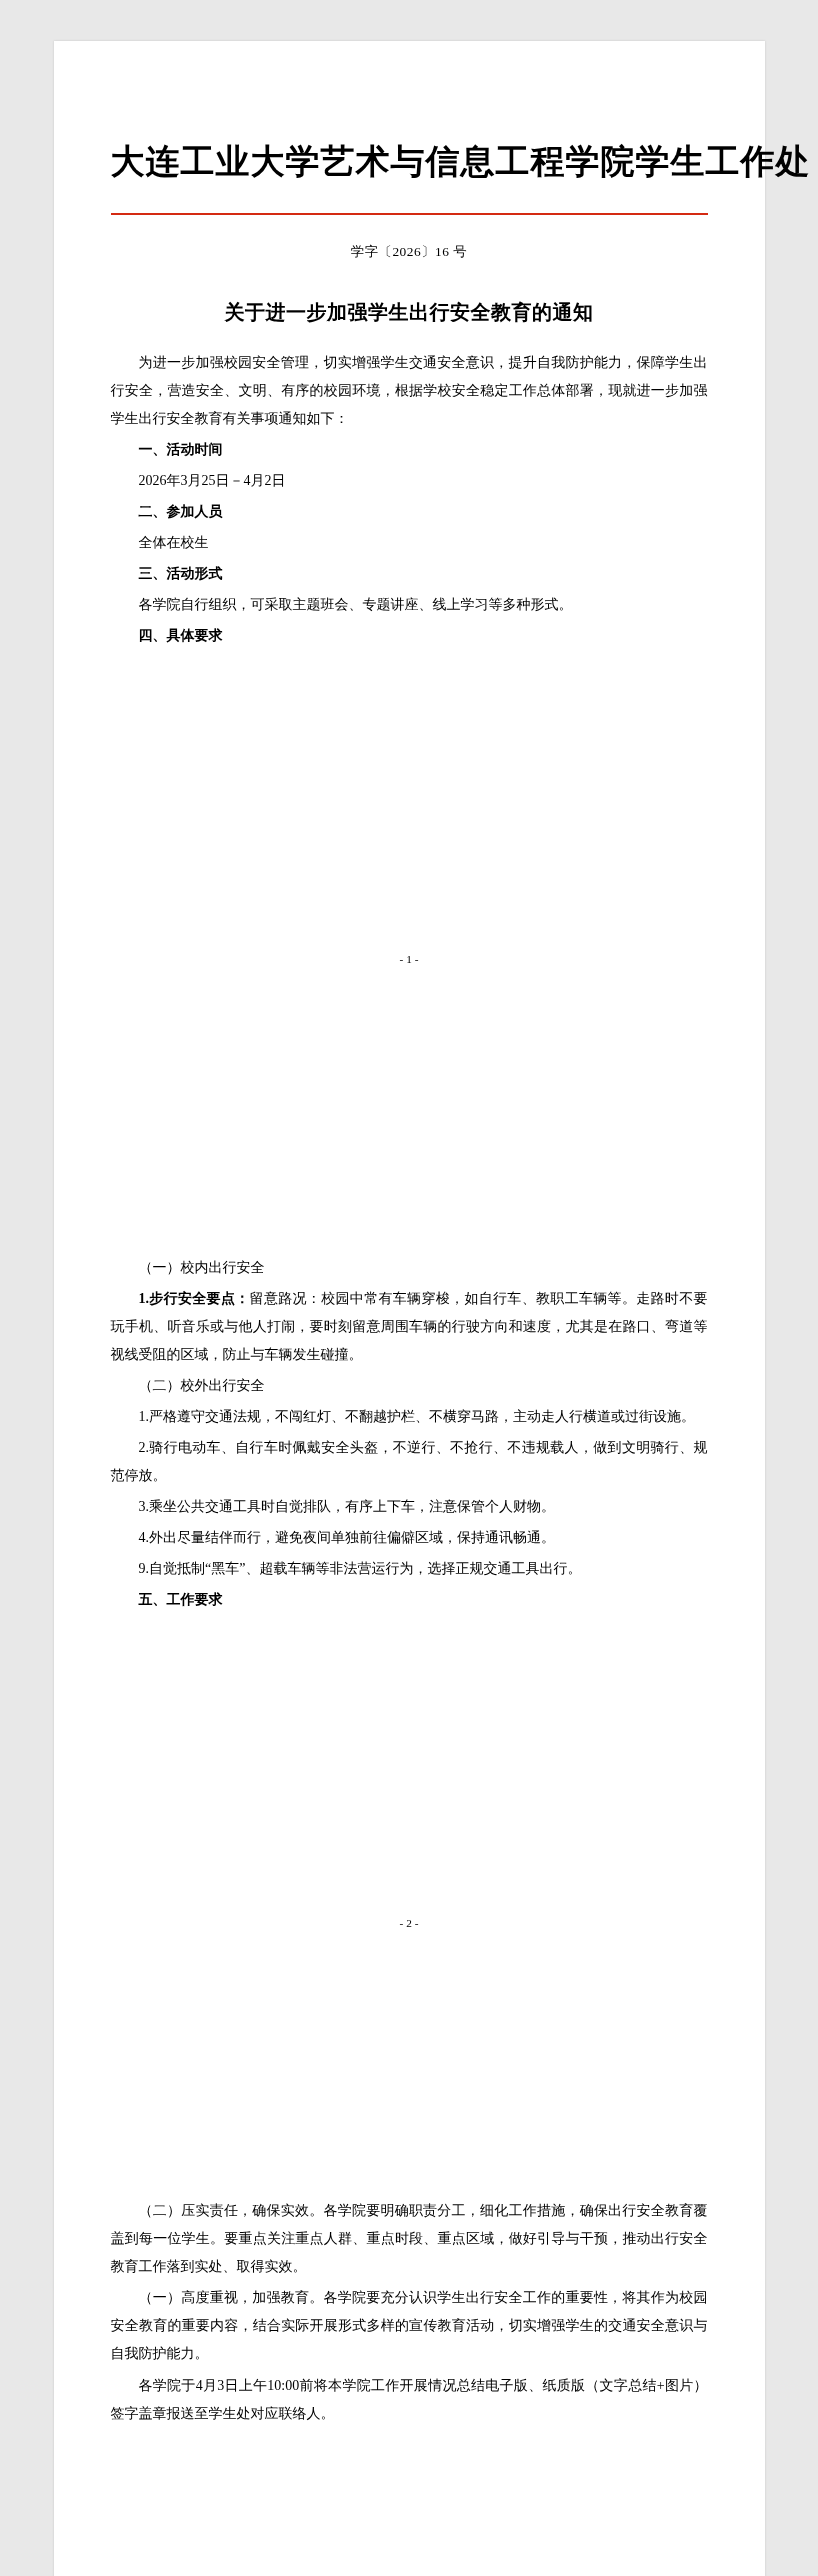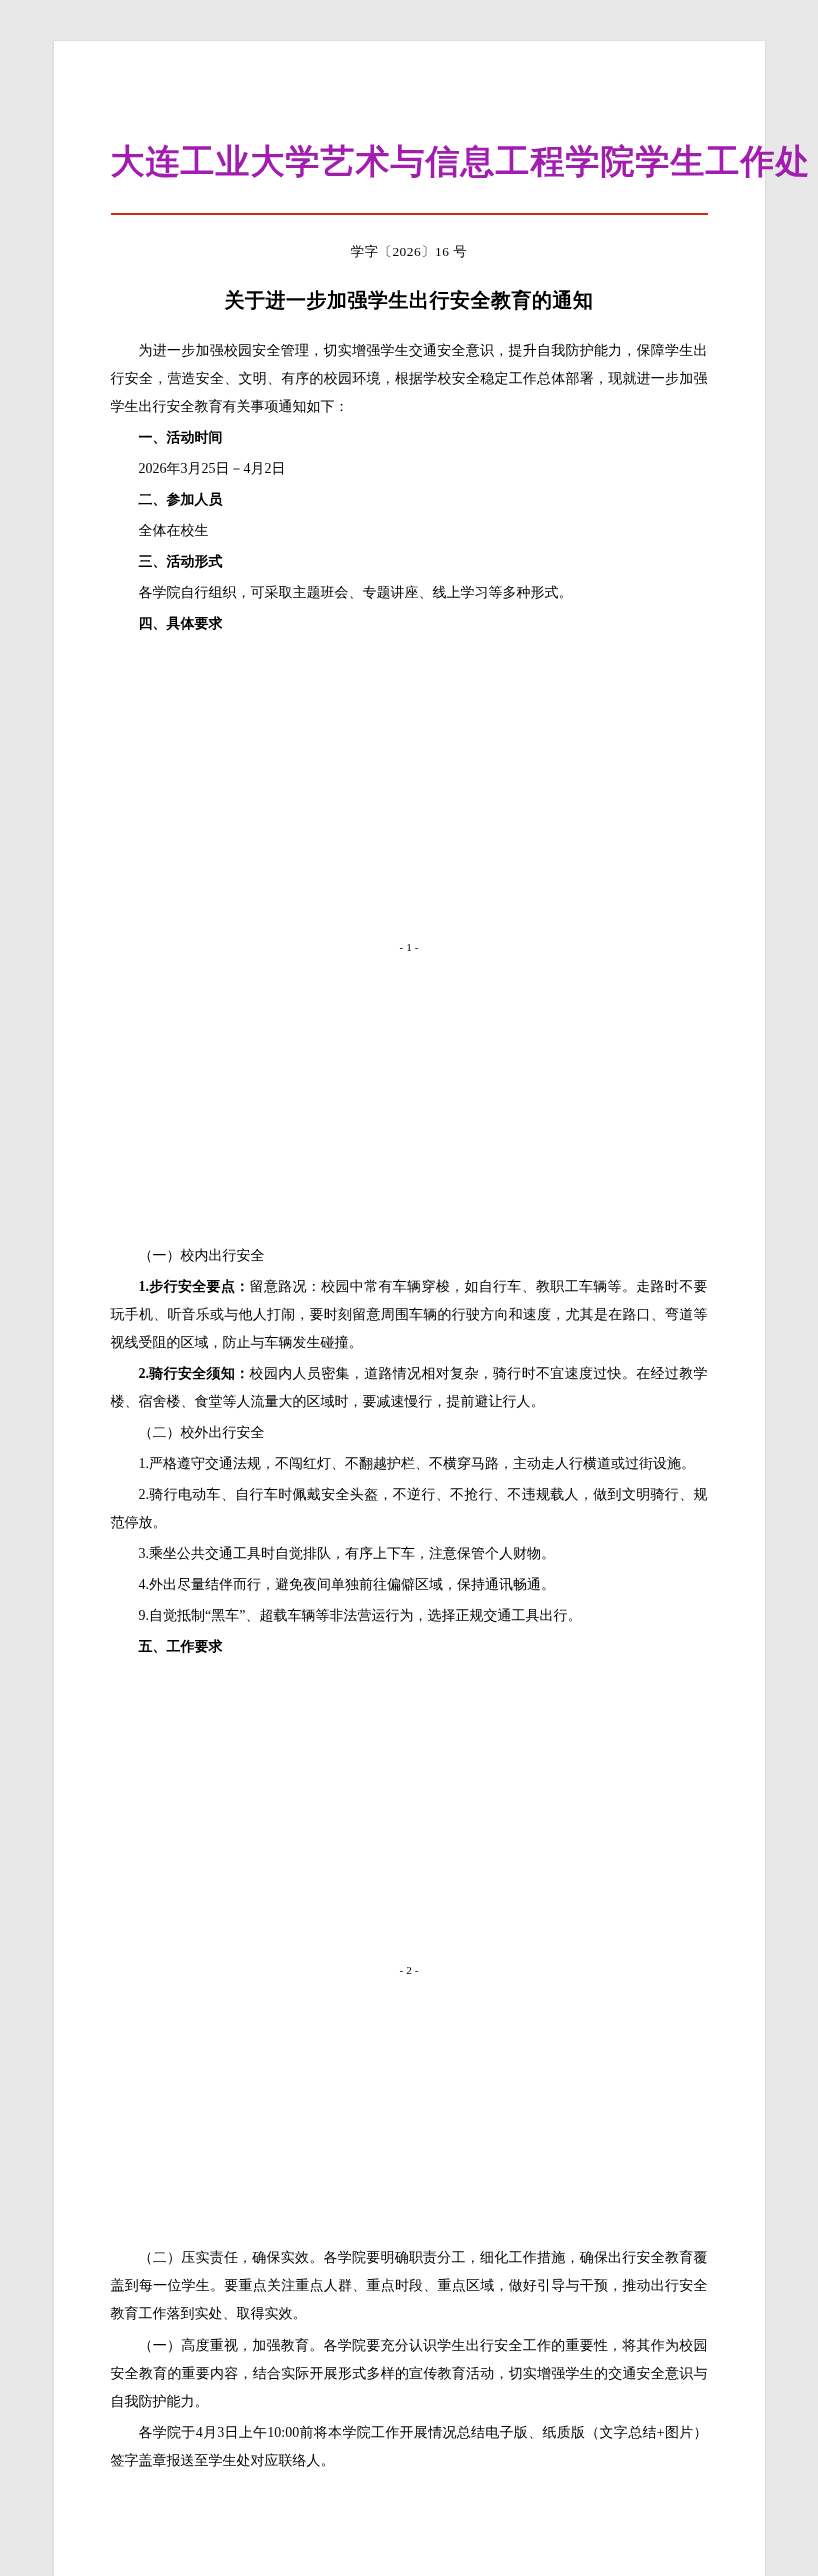--- a/index.html
+++ b/index.html
@@ -27,37 +27,37 @@
     padding: 36px 57px 31px 57px;
     box-shadow: 0 0 2.1px rgba(0,0,0,0.15);
   }
   
   .doc-header {
     text-align: center;
     padding-top: 62px;
     padding-bottom: 14.4px;
   }
   .doc-header .org-title {
-    color: #a21caf;
+    color: #000000;
     font-family: "Liberation Serif", "DejaVu Serif", serif;
     font-weight: bold;
     font-size: 34px;
     letter-spacing: 1px;
     white-space: nowrap;
   }
   .red-rule {
     border: 0;
     border-top: 2.1px solid #d42a12;
     margin: 13.4px 0 28px 0;
   }
   .doc-number {
     text-align: center;
     font-size: 13.4px;
     letter-spacing: 0.5px;
-    margin-bottom: 26px;
+    margin-bottom: 38px;
   }
   .doc-title {
     text-align: center;
     font-size: 20px;
     font-weight: bold;
     letter-spacing: 0.5px;
     margin-bottom: 23px;
   }
   
   .body-text {
@@ -124,23 +124,20 @@
       <div class="page-gap-1"></div>
       <div class="page-num">- 1 -</div>
       <div class="page-gap-2"></div>
 
       <p class="sub-head">（一）校内出行安全</p>
 
       <p class="indent2">
         <span class="bold">1.步行安全要点：</span><span>留意路况：校园中常有车辆穿梭，如自行车、教职工车辆等。走路时不要玩手机、听音乐或与他人打闹，要时刻留意周围车辆的行驶方向和速度，尤其是在路口、弯道等视线受阻的区域，防止与车辆发生碰撞。</span>
       </p>
 
-      <p class="indent2">
-        <span class="bold">2.骑行安全须知：</span><span>校园内人员密集，道路情况相对复杂，骑行时不宜速度过快。在经过教学楼、宿舍楼、食堂等人流量大的区域时，要减速慢行，提前避让行人。</span>
-      </p>
 
       <p class="sub-head">（二）校外出行安全</p>
 
       <p class="indent2">1.严格遵守交通法规，不闯红灯、不翻越护栏、不横穿马路，主动走人行横道或过街设施。</p>
       <p class="indent2">2.骑行电动车、自行车时佩戴安全头盔，不逆行、不抢行、不违规载人，做到文明骑行、规范停放。</p>
       <p class="indent2">3.乘坐公共交通工具时自觉排队，有序上下车，注意保管个人财物。</p>
       <p class="indent2">4.外出尽量结伴而行，避免夜间单独前往偏僻区域，保持通讯畅通。</p>
       <p class="indent2">9.自觉抵制“黑车”、超载车辆等非法营运行为，选择正规交通工具出行。</p>
 
       <p class="section-head">五、工作要求</p>

